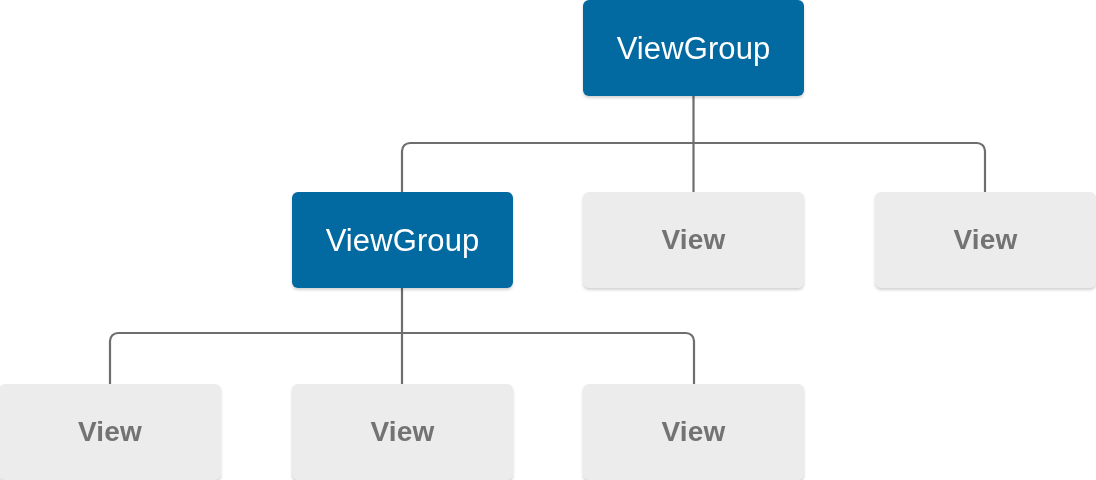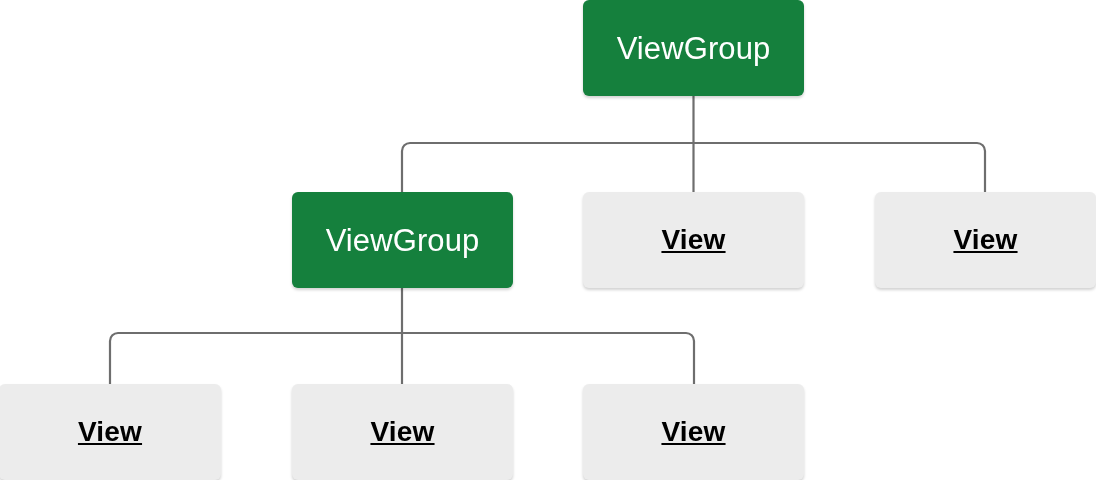--- a/index.html
+++ b/index.html
@@ -29,41 +29,40 @@
     position: absolute;
     box-sizing: border-box;
     border-radius: 6px;
     display: flex;
     align-items: center;
     justify-content: center;
     box-shadow: 0 2px 3px rgba(0, 0, 0, 0.18);
     z-index: 2;
   }
   .node.group {
-    background: #15803d;
+    background: #0369a1;
   }
   .node.leaf {
     background: #ececec;
   }
   .node-label {
     white-space: nowrap;
     line-height: 1;
   }
   .node.group .node-label {
     color: #ffffff;
     font-size: 31px;
     font-weight: 400;
     letter-spacing: 0.1px;
   }
   .node.leaf .node-label {
-    color: #000000;
+    color: #737373;
     font-size: 28px;
     font-weight: 700;
     letter-spacing: 0.2px;
-    text-decoration: underline;
   }
 </style>
 </head>
 <body>
 
 <div id="canvas">
 
   <svg id="connectors" viewBox="0 0 1096 480" width="1096" height="480" xmlns="http://www.w3.org/2000/svg">
     <g fill="none" stroke="#6e6e6e" stroke-width="2.2" stroke-linecap="butt">
 

